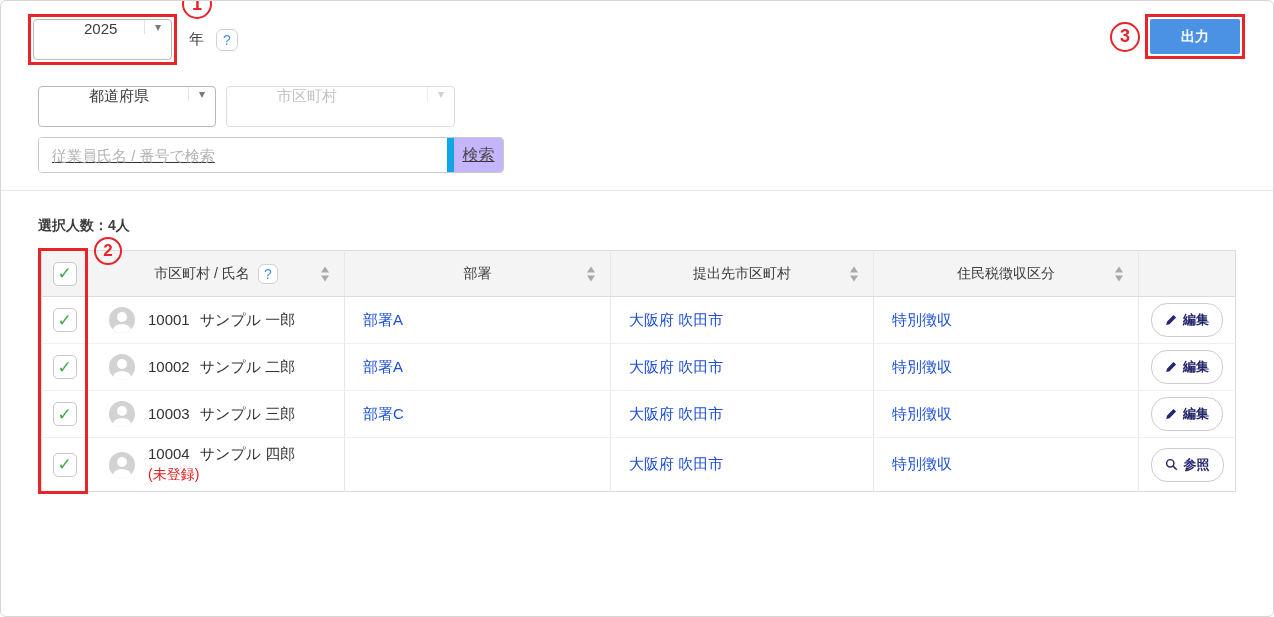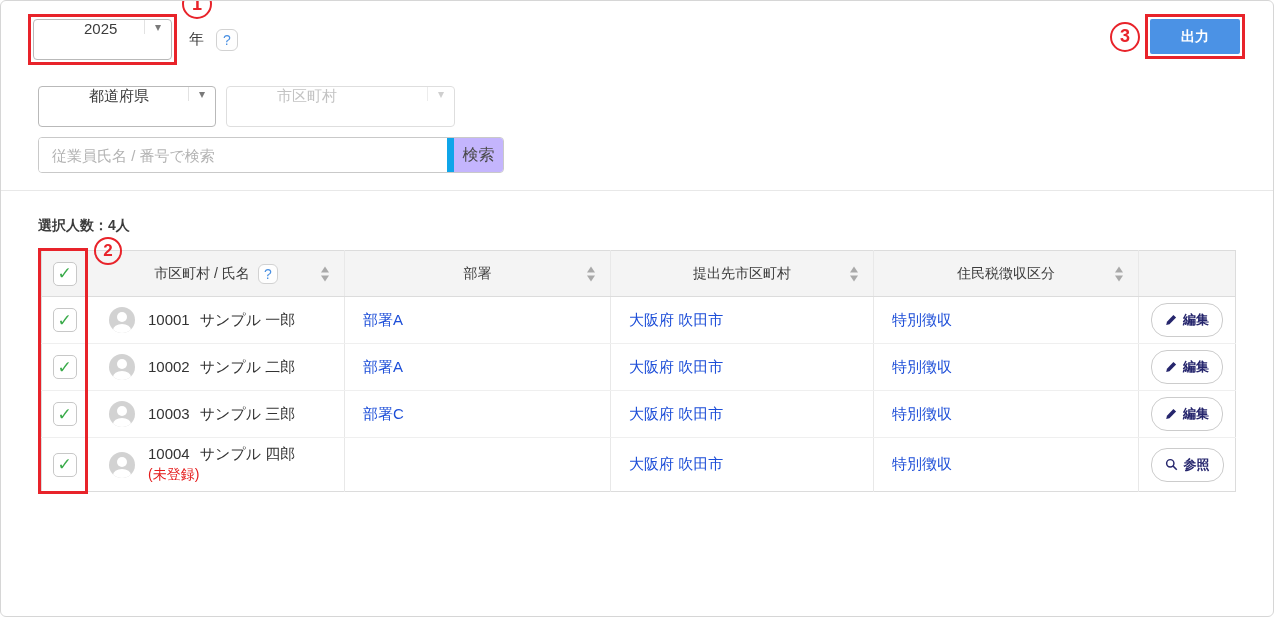--- a/index.html
+++ b/index.html
@@ -83,21 +83,21 @@
   
   .filters{padding-left:37px;}
   .sel-row{display:flex;gap:10px;margin-top:21px;}
   .pref-select .val{width:111px;}
   .city-select{border-color:#dedede;}
   .city-select .val{width:162px;color:#c3c3c3;}
   .city-select .caret-seg{color:#cfcfcf;border-left-color:#ececec;}
   .search-row{margin-top:10px;}
   .search-box{
     display:flex;width:466px;height:36px;
-    border:1px solid #c9c9c9;border-radius:4px;background:#fff;overflow:hidden;
+    border:1px solid #c9c9c9;border-radius:4px;background:#fff;overflow:hidden;text-decoration:underline;
   }
   .search-box input{
     flex:1;border:none;outline:none;padding:0 13px;
     font-size:15px;font-family:inherit;color:#333;
   }
   .search-box input::placeholder{color:#b3b3b3;}
   .search-btn{
     width:56px;border:none;border-left:7px solid #0ea5e9;background:#c4b5fd;
     font-size:16px;color:#4a4a4a;cursor:pointer;font-family:inherit;
   }

